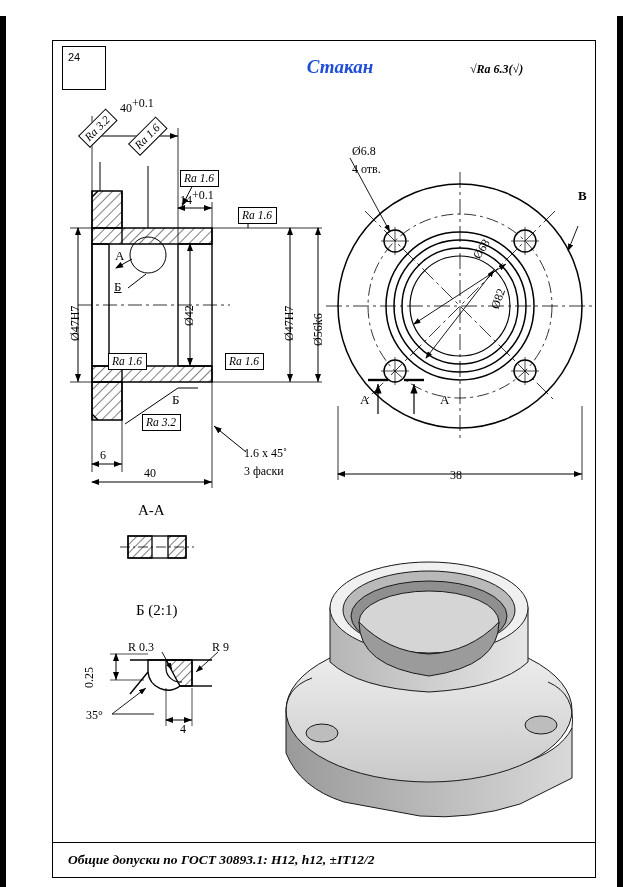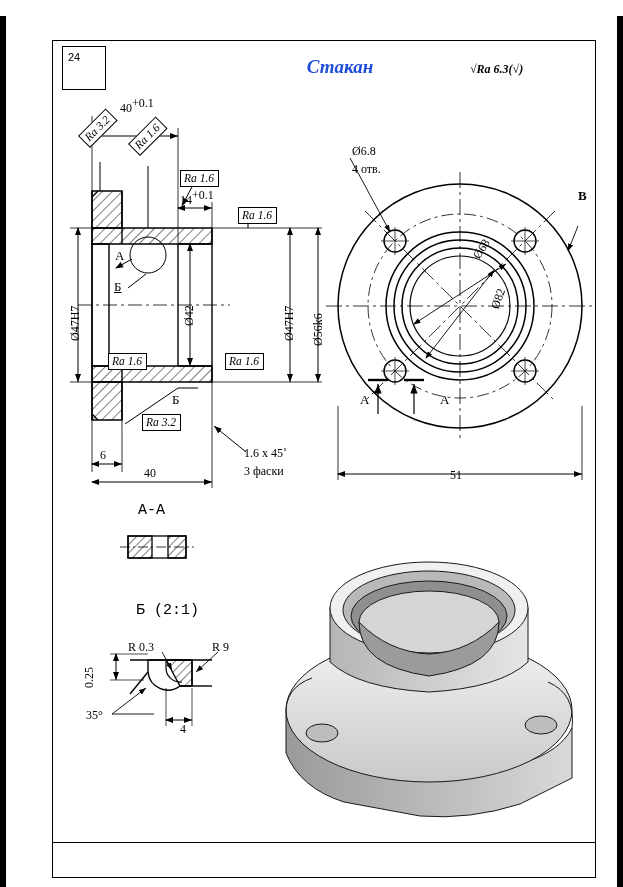--- a/index.html
+++ b/index.html
@@ -117,21 +117,21 @@
   }
   .lbl {
     position: absolute;
     font-family: "Liberation Serif", serif;
     font-size: 13px;
     color: #000;
     white-space: nowrap;
   }
   .lbl-big {
     position: absolute;
-    font-family: Liberation Mono, monospace;
+    font-family: Liberation Serif, serif;
     font-size: 15px;
     color: #000;
     white-space: nowrap;
   }
   .sup {
     font-size: 12px;
     vertical-align: super;
   }
   svg { display:block; }
   .ov { position: absolute; left:0; top:0; }
@@ -385,26 +385,27 @@
   <div class="lbl" style="left:114px; top:263px; text-decoration:underline;">Б</div>
   <div class="lbl" style="left:172px; top:376px;">Б</div>
 
   <div class="dim" style="left:352px; top:128px;">Ø6.8</div>
   <div class="dim" style="left:352px; top:146px;">4 отв.</div>
   <div class="dim" style="left:470px; top:238px; transform:rotate(-58deg); transform-origin:0 0;">Ø68</div>
   <div class="dim" style="left:488px; top:290px; transform:rotate(-70deg); transform-origin:0 0;">Ø82</div>
   <div class="lbl" style="left:578px; top:172px; font-weight:bold;">B</div>
   <div class="lbl" style="left:360px; top:376px;">А</div>
   <div class="lbl" style="left:440px; top:376px;">А</div>
-  <div class="dim" style="left:450px; top:452px;">51</div>
+  <div class="dim" style="left:450px; top:452px;">38</div>
 
   <div class="lbl-big" style="left:138px; top:486px;">А-А</div>
   <div class="lbl-big" style="left:136px; top:586px;">Б (2:1)</div>
 
   <div class="dim" style="left:82px; top:672px; transform:rotate(-90deg); transform-origin:0 0;">0.25</div>
   <div class="dim" style="left:128px; top:624px;">R 0.3</div>
   <div class="dim" style="left:212px; top:624px;">R 9</div>
   <div class="dim" style="left:86px; top:692px;">35°</div>
   <div class="dim" style="left:180px; top:706px;">4</div>
 
   <div class="footer-line"></div>
+  <div class="footer-note">Общие допуски по ГОСТ 30893.1: H12, h12, ±IT12/2</div>
 
 </div>
 
 </body></html>

